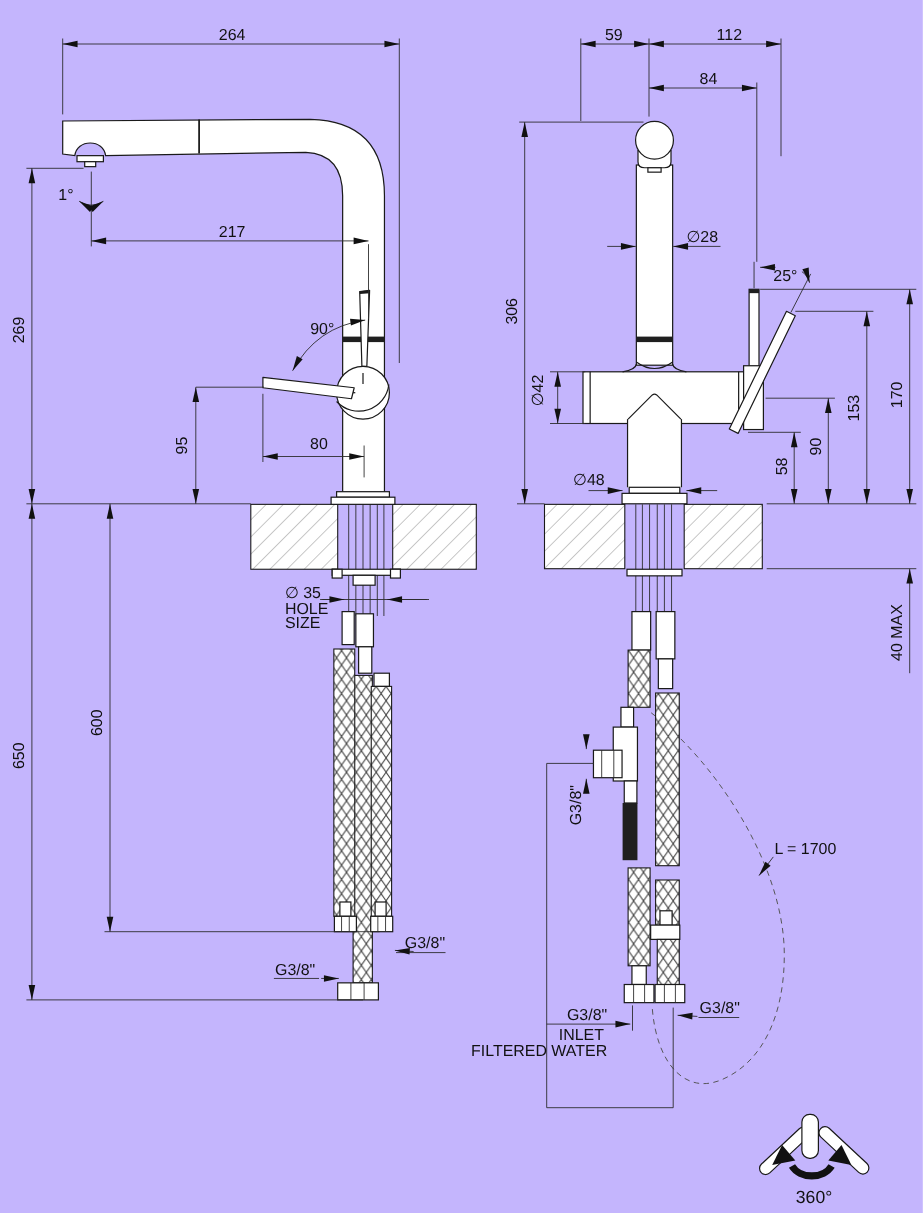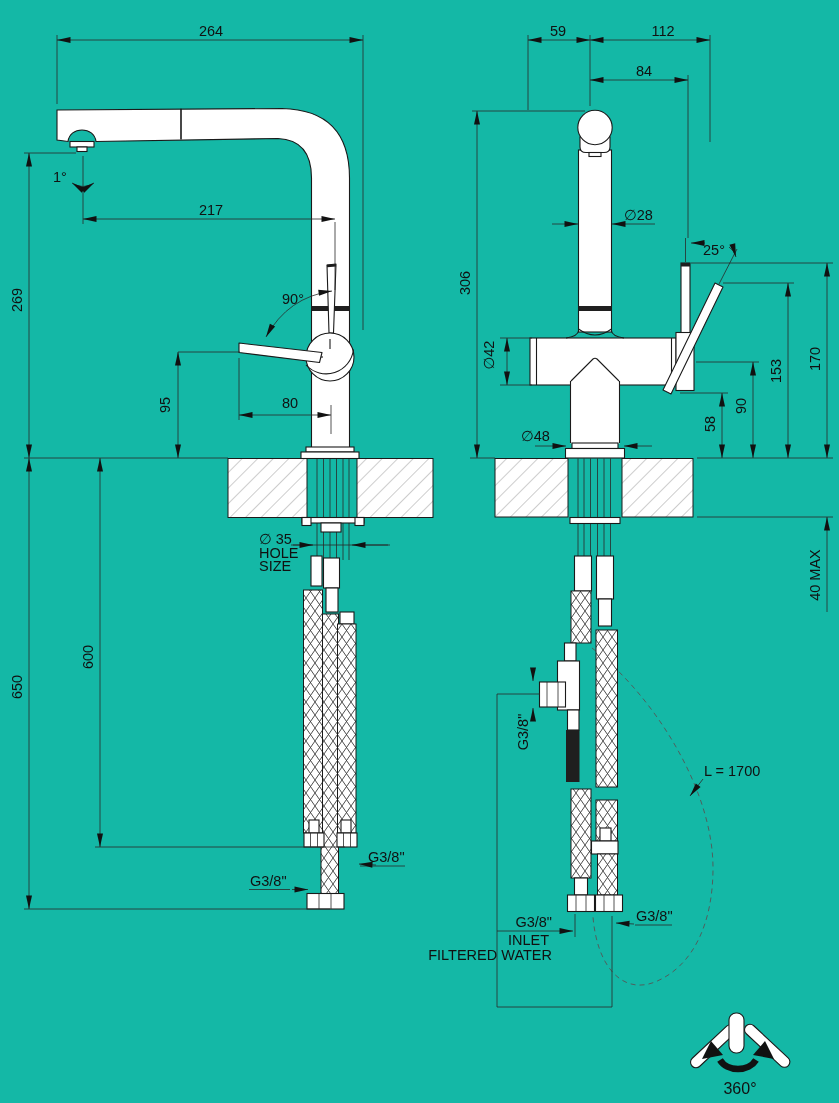--- a/index.html
+++ b/index.html
@@ -1,16 +1,16 @@
 <!DOCTYPE html>
 <html><head>
 <meta charset="utf-8">
 <style>
   html,body{margin:0;padding:0;background:#fff;}
-  .stage{position:relative;width:839px;height:1103px;background:#14b8a6;overflow:hidden;}
+  .stage{position:relative;width:839px;height:1103px;background:#c4b5fd;overflow:hidden;}
   svg{display:block;}
   .ol{fill:none;stroke:#1a1a1a;stroke-width:1.1;}
   .olw{fill:#fff;stroke:#1a1a1a;stroke-width:1.1;}
   .thin{fill:none;stroke:#2a2a2a;stroke-width:0.8;}
   .dark{fill:#1f1f1f;stroke:none;}
   .braidrect{fill:url(#braid);stroke:#1a1a1a;stroke-width:1;}
   .hatchrect{fill:url(#hatch);stroke:#1a1a1a;stroke-width:1;}
   .d{font-family:"Liberation Sans","DejaVu Sans",sans-serif;font-size:14.5px;fill:#111;}
   .dm{font-family:"Liberation Sans","DejaVu Sans",sans-serif;font-size:14.5px;fill:#111;text-anchor:middle;}
   .de{font-family:"Liberation Sans","DejaVu Sans",sans-serif;font-size:14.5px;fill:#111;text-anchor:end;}

